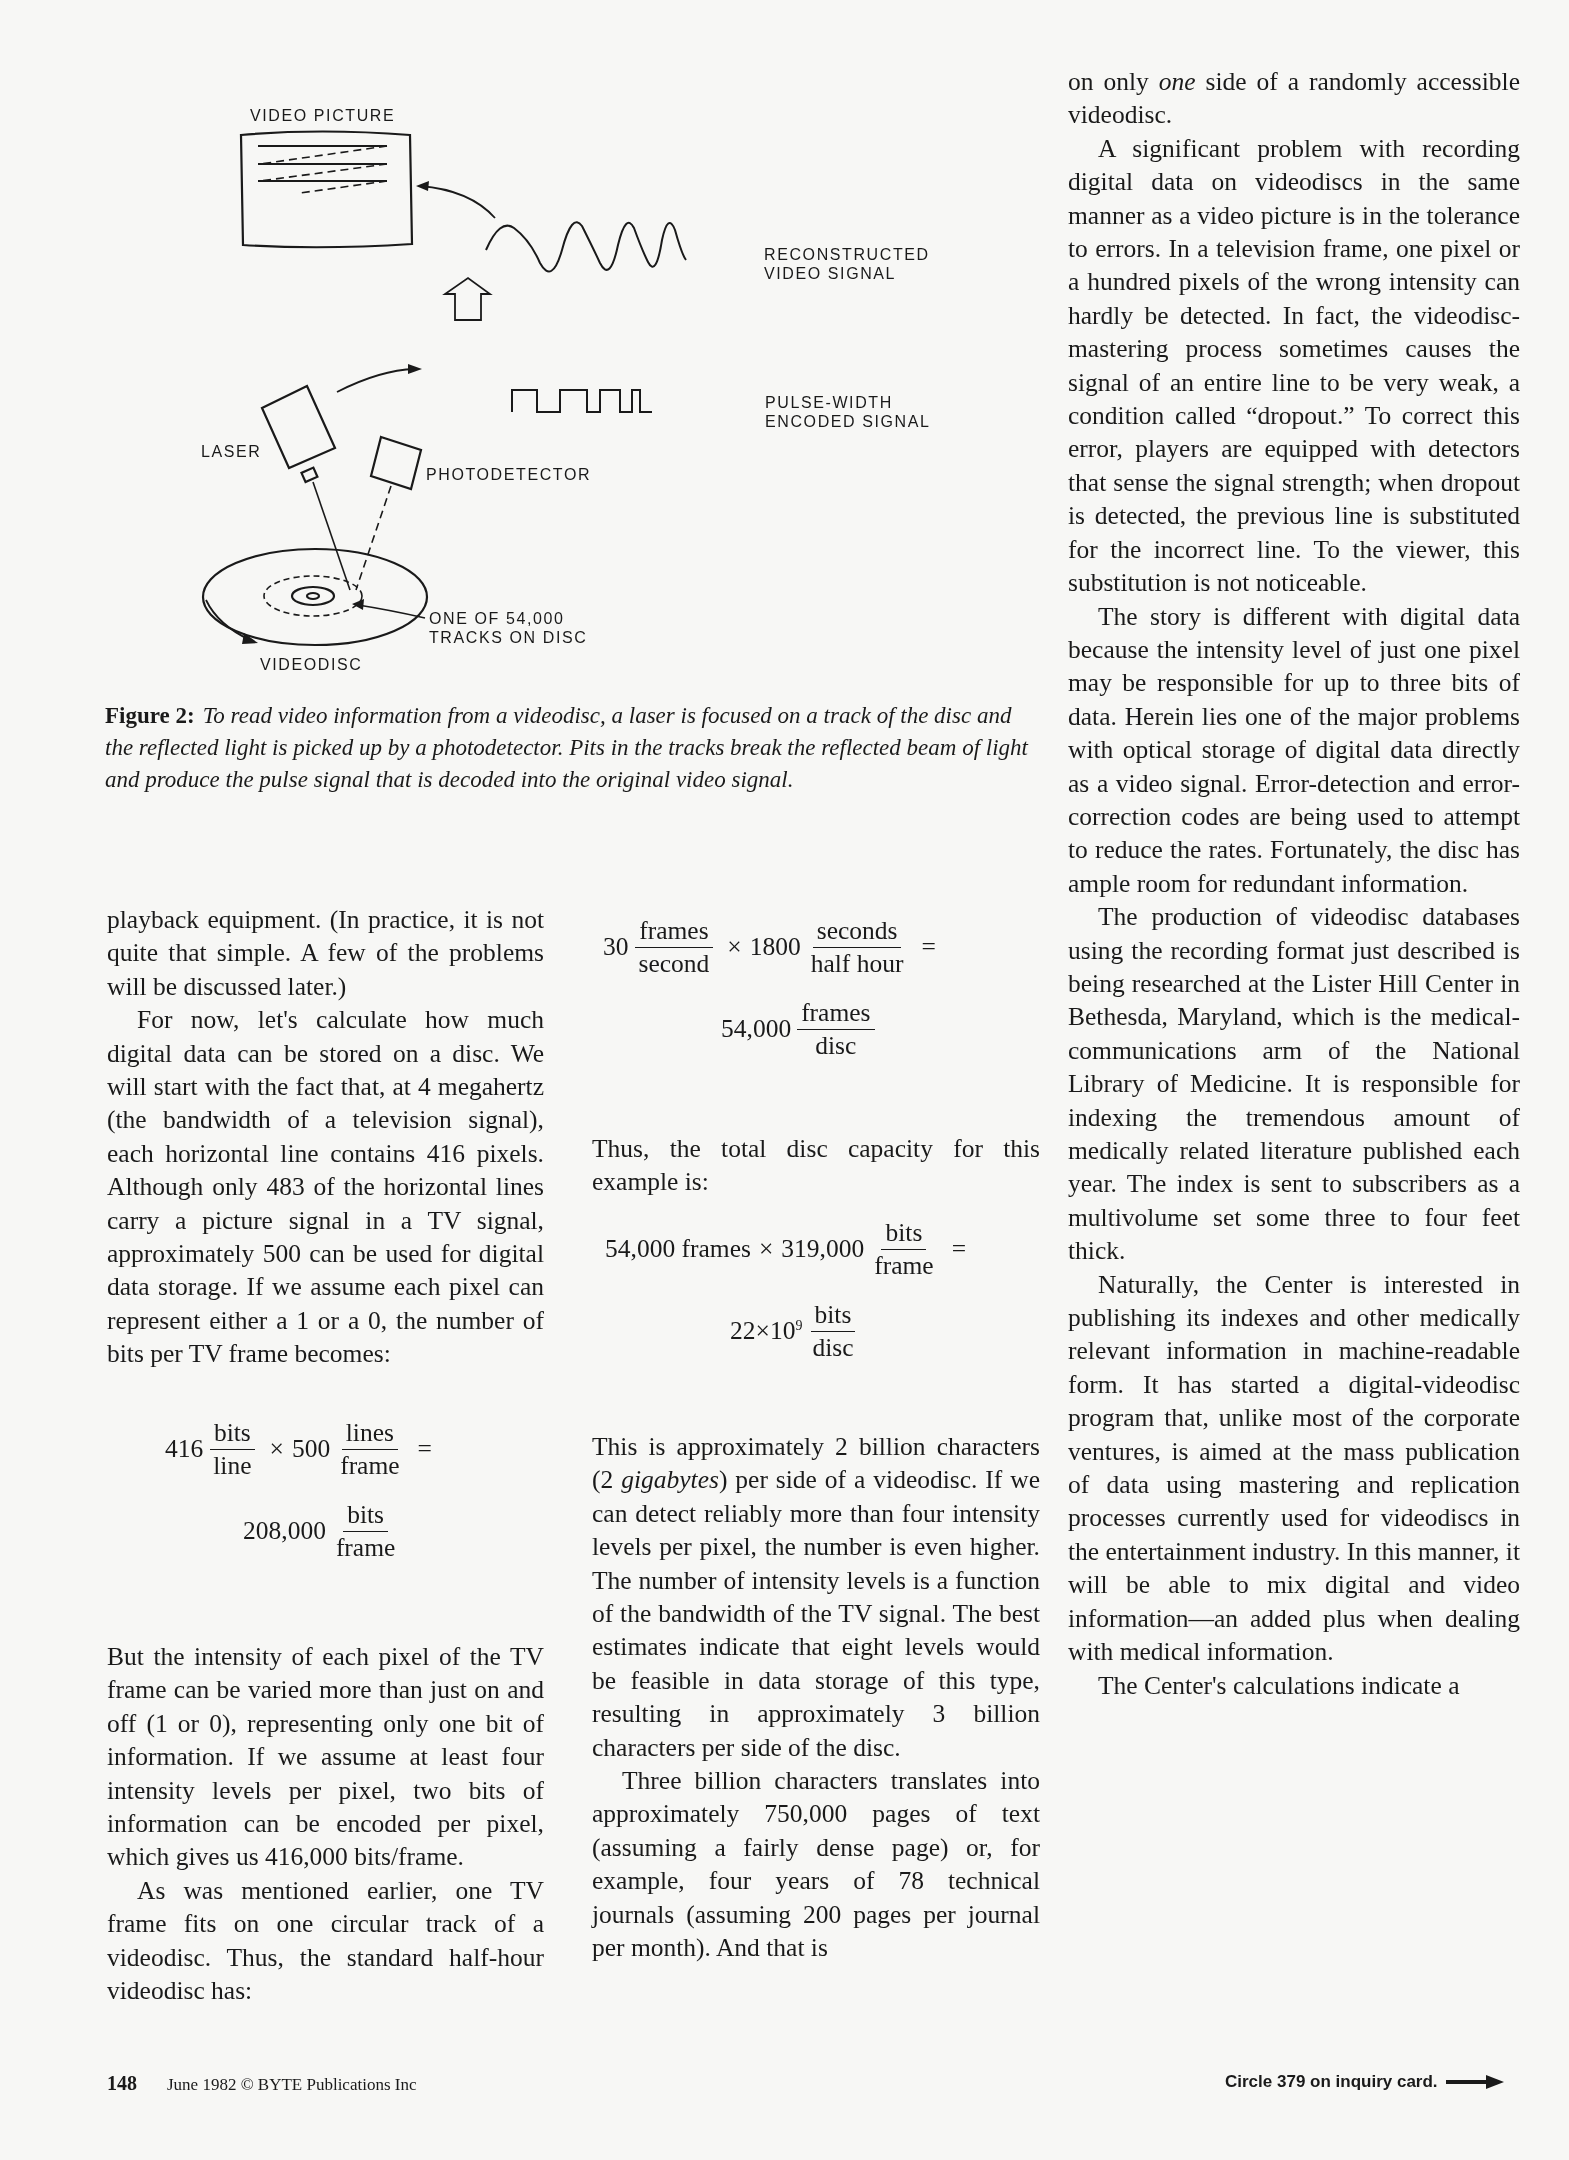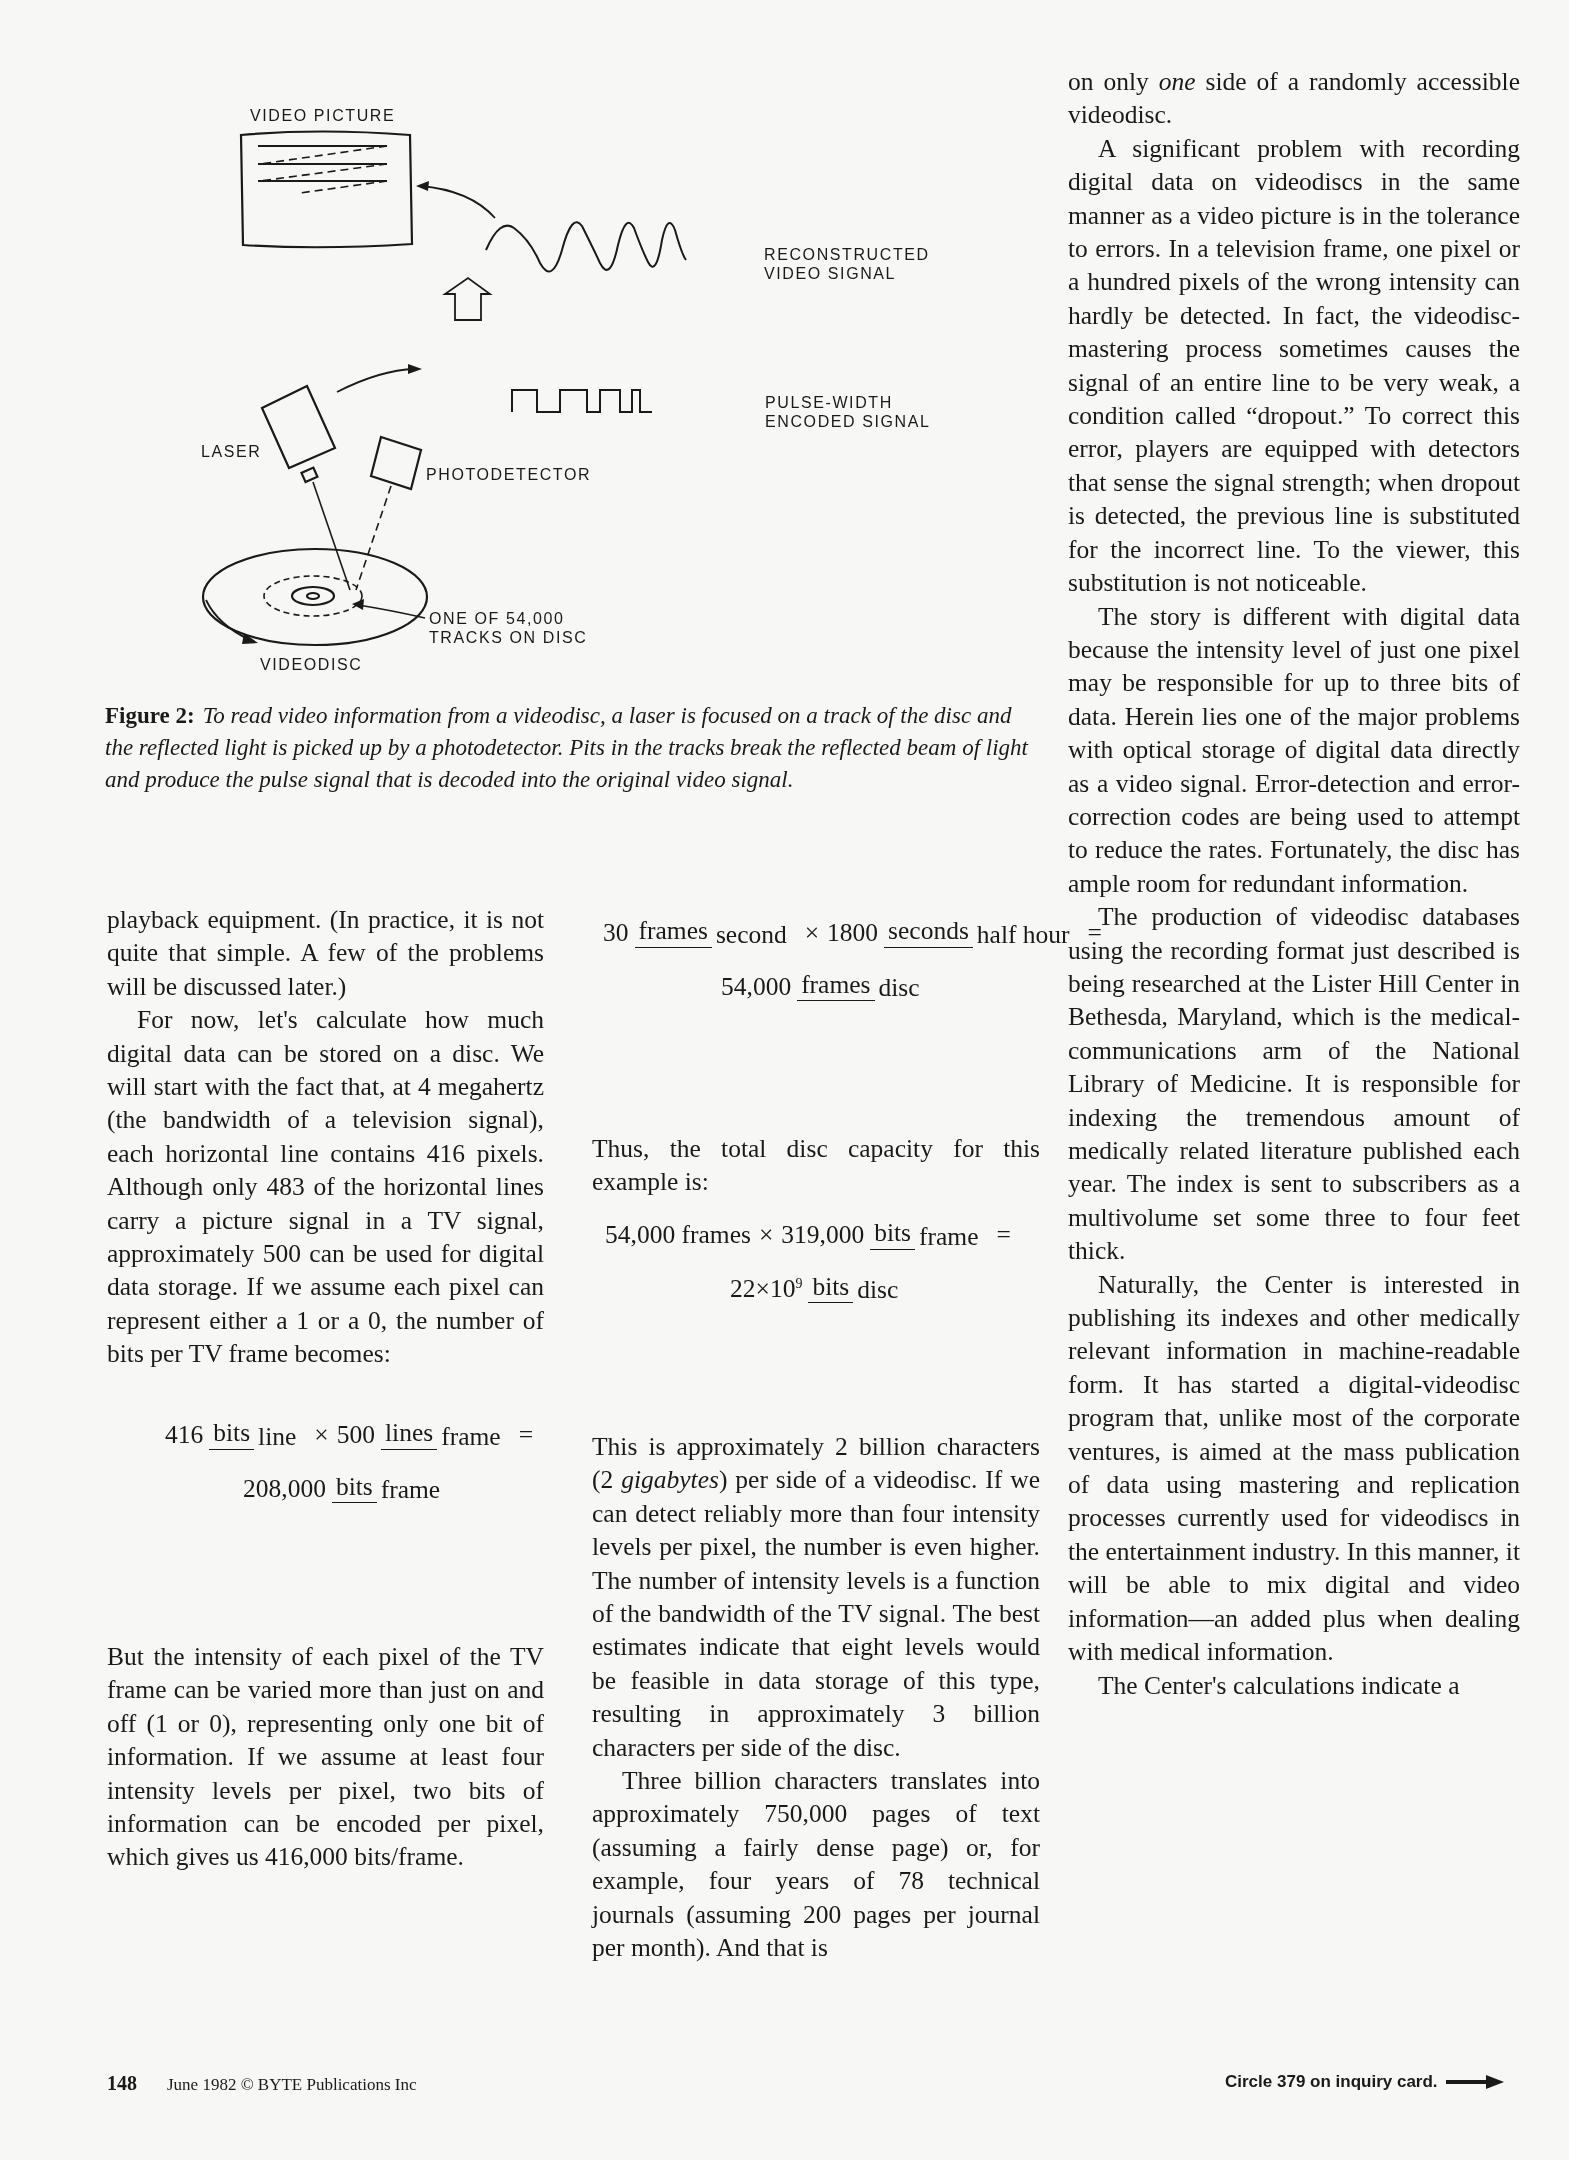--- a/index.html
+++ b/index.html
@@ -14,21 +14,21 @@
   }
   .col p { margin: 0; text-indent: 30px; }
   .col p.noindent { text-indent: 0; }
   #col-left { left: 107px; top: 903px; width: 437px; }
   #col-mid { left: 592px; top: 1132px; width: 448px; }
   #col-right { left: 1068px; top: 65px; width: 452px; }
   .heading {
     font-weight: bold; font-size: 27px; margin: 32px 0 0 0; line-height: 34px;
   }
   .eq { position: absolute; font-size: 25.5px; line-height: 1; }
-  .frac { display: inline-flex; flex-direction: row; align-items: center; vertical-align: middle; margin: 0 6px; }
+  .frac { display: inline-flex; flex-direction: column; align-items: center; vertical-align: middle; margin: 0 6px; }
   .frac .num { padding: 0 4px 3px 4px; border-bottom: 1.6px solid #1a1a1a; }
   .frac .den { padding: 3px 4px 0 4px; }
   .eqrow { display: flex; align-items: center; white-space: nowrap; }
   .eqrow .op { margin: 0 8px; }
   sup { font-size: 14px; }
   #caption {
     position: absolute; left: 105px; top: 700px; width: 935px;
     font-size: 23px; line-height: 32px; font-style: italic;
   }
   #caption .label { font-style: normal; font-weight: bold; margin-right: 8px; }
@@ -142,20 +142,21 @@
     <span>208,000</span>
     <span class="frac">
         <span class="num">bits</span>
         <span class="den">frame</span>
       </span>
   </div>
 </div>
 
 <div class="col" style="left:107px;top:1640px;width:437px;">
   <p class="noindent">But the intensity of each pixel of the TV frame can be varied more than just on and off (1 or 0), representing only one bit of information. If we assume at least four intensity levels per pixel, two bits of information can be encoded per pixel, which gives us 416,000 bits/frame.</p>
+  <p>As was mentioned earlier, one TV frame fits on one circular track of a videodisc. Thus, the standard half-hour videodisc has:</p>
 </div>
 
 <div class="eq" style="left:603px;top:918px;">
   <div class="eqrow">
     <span>30</span>
     <span class="frac">
         <span class="num">frames</span>
         <span class="den">second</span>
       </span>
     <span class="op">×</span>

